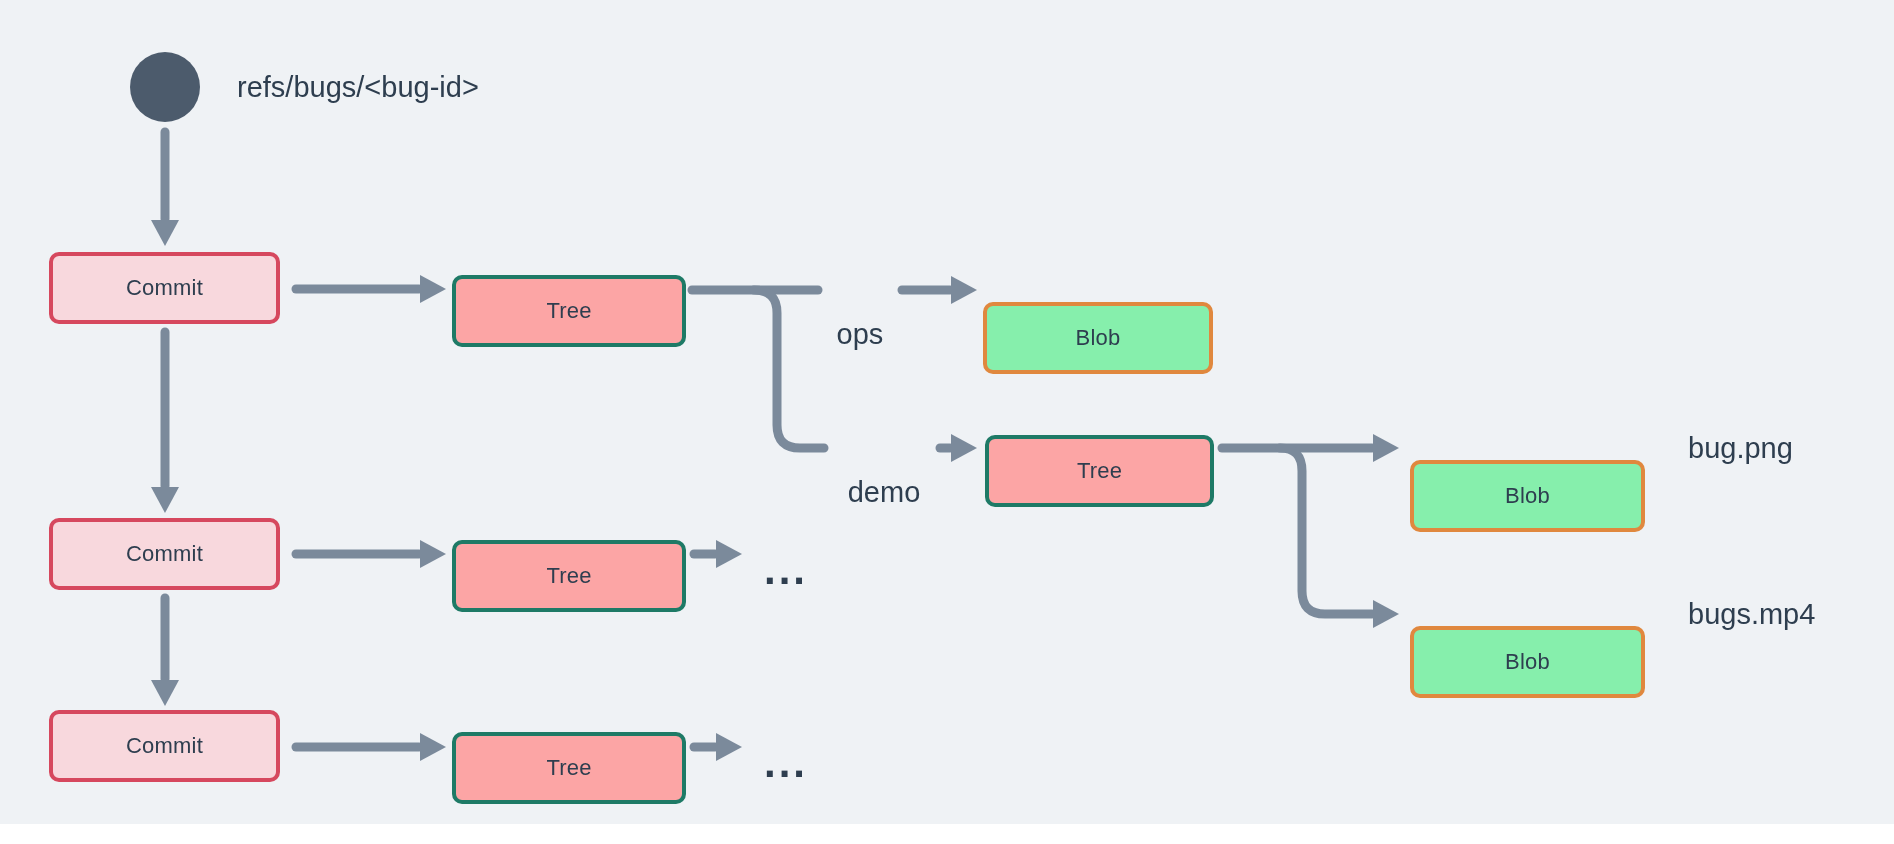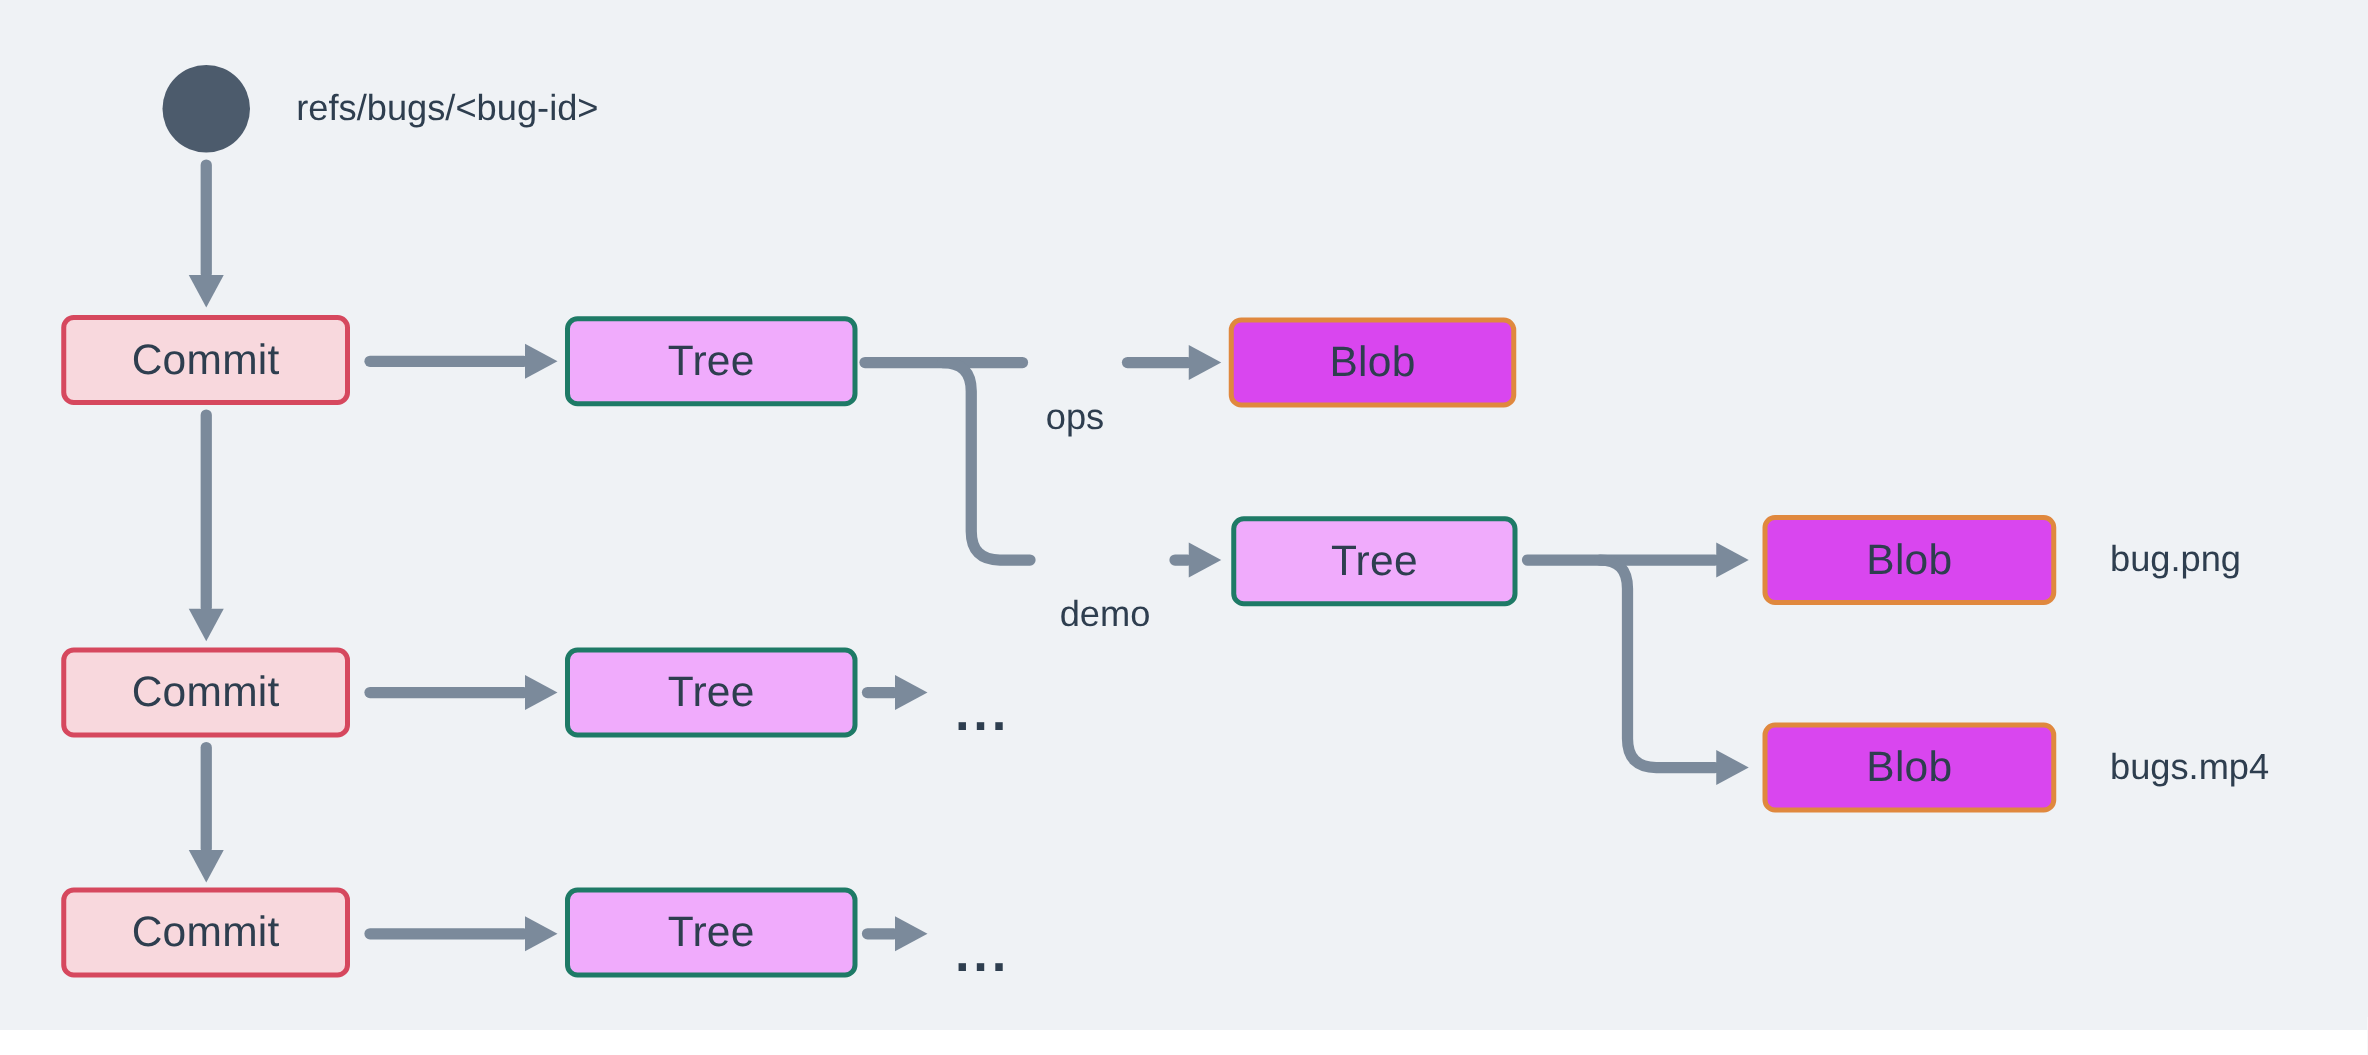--- a/index.html
+++ b/index.html
@@ -25,27 +25,27 @@
     stroke-linecap: round;
   }
   svg.connectors polygon { fill: #7b8a9b; stroke: none; }
 
   .node {
     position: absolute;
     box-sizing: border-box;
     display: flex; align-items: center; justify-content: center;
     border-radius: 10px;
     border: 4px solid;
-    font-size: 34px;
+    font-size: 22px;
     color: #2e3e4f;
     letter-spacing: 0.2px;
   }
   .node.commit { background: #f8d8dd; border-color: #d6485e; }
-  .node.tree   { background: #f0abfc; border-color: #1e7a66; }
-  .node.blob   { background: #d946ef; border-color: #e0883e; }
+  .node.tree   { background: #fca5a5; border-color: #1e7a66; margin-top: 22px; }
+  .node.blob   { background: #86efac; border-color: #e0883e; margin-top: 48px; }
 
   .ref-circle {
     position: absolute;
     left: 130px; top: 52px;
     width: 70px; height: 70px;
     border-radius: 50%;
     background: #4c5b6c;
   }
   .txt {
     position: absolute;

